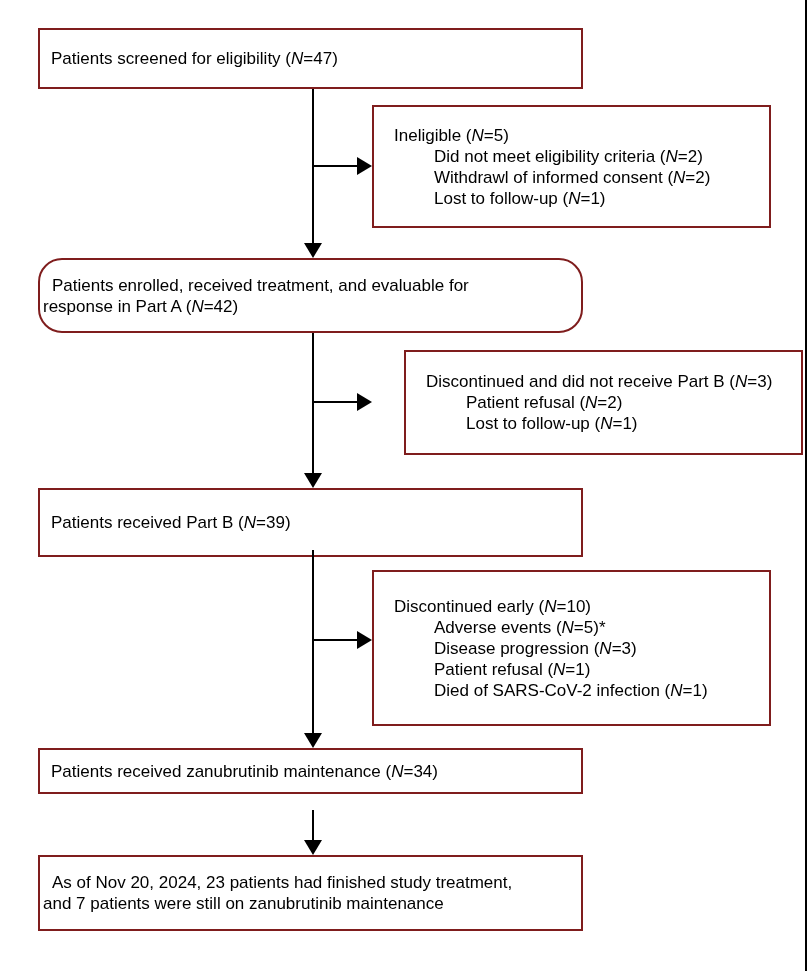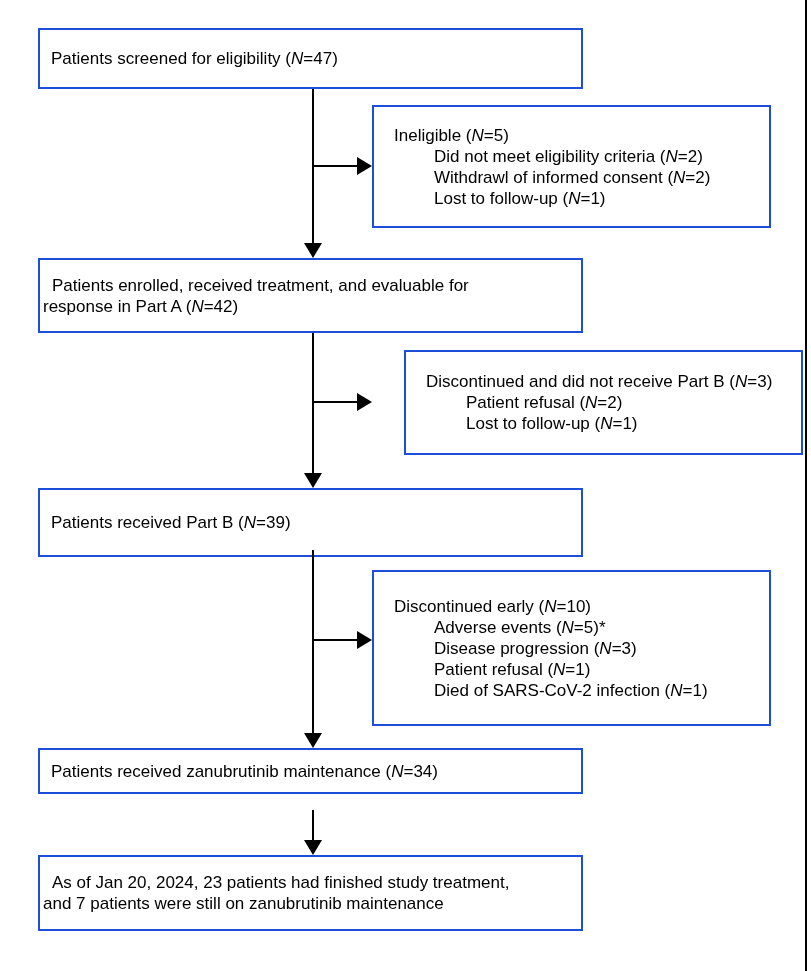--- a/index.html
+++ b/index.html
@@ -8,21 +8,21 @@
     width: 811px;
     height: 971px;
     background: #ffffff;
     font-family: "Liberation Sans", "DejaVu Sans", sans-serif;
     color: #000000;
     overflow: hidden;
   }
   .box {
     position: absolute;
     box-sizing: border-box;
-    border: 2px solid #1d4ed8;
+    border: 2px solid #7f1d1d;
     background: #ffffff;
     display: flex;
     flex-direction: column;
     justify-content: center;
     font-size: 17px;
     line-height: 21px;
     white-space: nowrap;
   }
   .box.main { left: 38px;  width: 545px; padding-left: 11px; padding-right: 4px; }
   .box.side { left: 372px; width: 399px; padding-left: 20px;  padding-right: 4px; }
@@ -60,21 +60,21 @@
   <div class="hline" style="left:313px; top:165px; width:44px;"></div>
   <div class="arr-right" style="left:357px; top:157px;"></div>
 
   <div class="box side" style="top:105px; height:123px;">
     <span class="line">Ineligible (<i>N</i>=5)</span>
     <span class="line ind">Did not meet eligibility criteria (<i>N</i>=2)</span>
     <span class="line ind">Withdrawl of informed consent (<i>N</i>=2)</span>
     <span class="line ind">Lost to follow-up (<i>N</i>=1)</span>
   </div>
 
-  <div class="box main tight" style="top:258px; height:75px;">
+  <div class="box main tight" style="top:258px; height:75px;border-radius:24px;">
     <span class="line hang">Patients enrolled, received treatment, and evaluable for</span>
     <span class="line">response in Part A (<i>N</i>=42)</span>
   </div>
 
   <div class="vline" style="left:312px; top:333px; height:140px;"></div>
   <div class="arr-down" style="left:304px; top:473px;"></div>
 
   <div class="hline" style="left:313px; top:401px; width:44px;"></div>
   <div class="arr-right" style="left:357px; top:393px;"></div>
 
@@ -103,19 +103,19 @@
   </div>
 
   <div class="box main" style="top:748px; height:46px;">
     <span class="line">Patients received zanubrutinib maintenance (<i>N</i>=34)</span>
   </div>
 
   <div class="vline" style="left:312px; top:810px; height:31px;"></div>
   <div class="arr-down" style="left:304px; top:840px;"></div>
 
   <div class="box main tight" style="top:855px; height:76px;">
-    <span class="line hang">As of Jan 20, 2024, 23 patients had finished study treatment,</span>
+    <span class="line hang">As of Nov 20, 2024, 23 patients had finished study treatment,</span>
     <span class="line">and 7 patients were still on zanubrutinib maintenance</span>
   </div>
 
   <div class="page-rule" style="left:805px; top:0; width:2px; height:971px;"></div>
 
 </div>
 
 </body></html>

